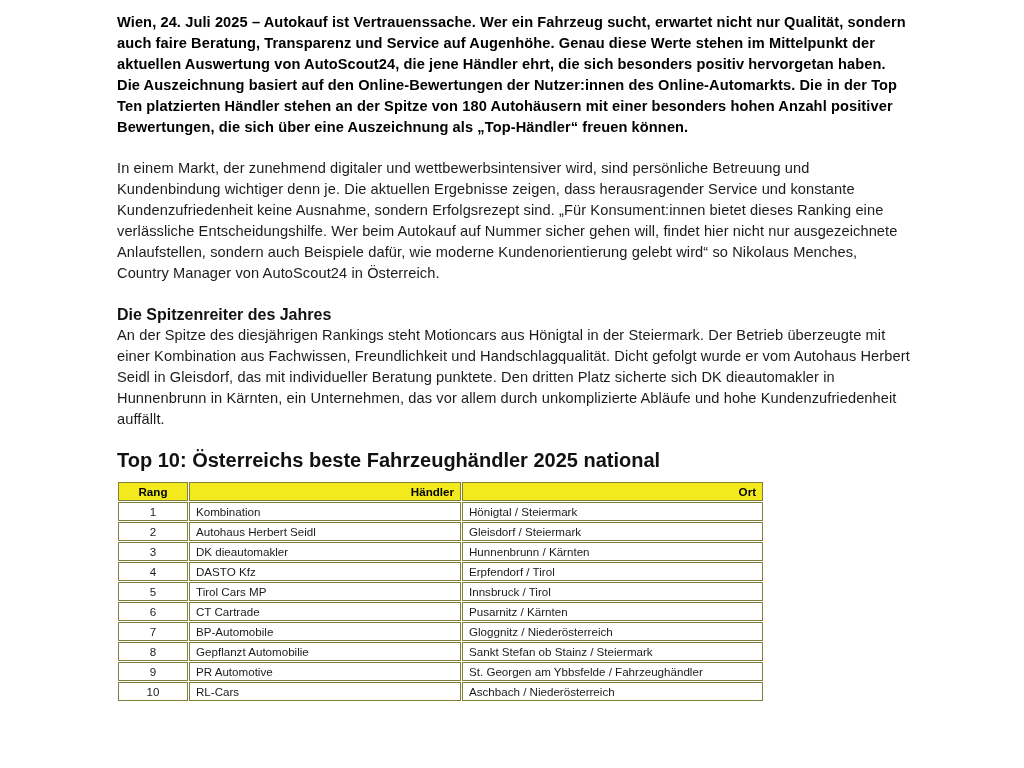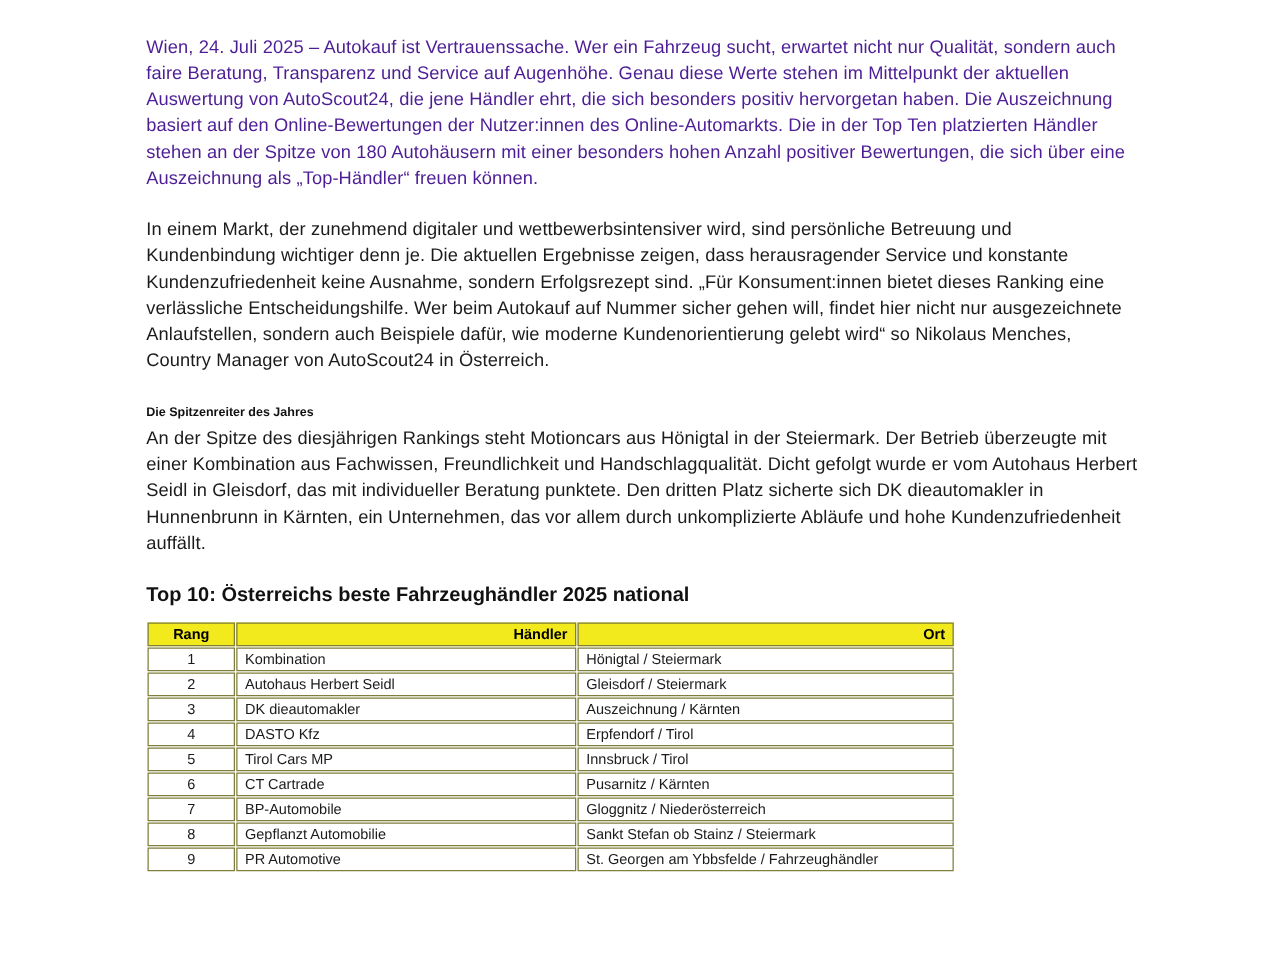--- a/index.html
+++ b/index.html
@@ -22,33 +22,32 @@
     top: 12px;
     width: 795px;
   }
   .para {
     font-size: 14.6px;
     line-height: 21px;
     margin: 0 0 20px 0;
     letter-spacing: 0.1px;
   }
   .para.bold {
-    font-weight: normal;
-    color: #4c1d95;
-    margin-top: 16px;
+    font-weight: bold;
+    color: #000000;
   }
   .section-heading {
-    font-size: 10px;
+    font-size: 16px;
     line-height: 21px;
     font-weight: bold;
     margin: 0;
     color: #111111;
   }
   .table-title {
-    font-size: 16px;
+    font-size: 20px;
     line-height: 21px;
     font-weight: bold;
     margin: 20px 0 10px 0;
     color: #111111;
   }
   table.ranking {
     border-collapse: separate;
     border-spacing: 1px;
     width: 629px;
     table-layout: fixed;
@@ -128,21 +127,21 @@
           <td class="cell-location">Hönigtal / Steiermark</td>
         </tr>
         <tr>
           <td class="cell-rank">2</td>
           <td class="cell-dealer">Autohaus Herbert Seidl</td>
           <td class="cell-location">Gleisdorf / Steiermark</td>
         </tr>
         <tr>
           <td class="cell-rank">3</td>
           <td class="cell-dealer">DK dieautomakler</td>
-          <td class="cell-location">Auszeichnung / Kärnten</td>
+          <td class="cell-location">Hunnenbrunn / Kärnten</td>
         </tr>
         <tr>
           <td class="cell-rank">4</td>
           <td class="cell-dealer">DASTO Kfz</td>
           <td class="cell-location">Erpfendorf / Tirol</td>
         </tr>
         <tr>
           <td class="cell-rank">5</td>
           <td class="cell-dealer">Tirol Cars MP</td>
           <td class="cell-location">Innsbruck / Tirol</td>
@@ -160,19 +159,24 @@
         <tr>
           <td class="cell-rank">8</td>
           <td class="cell-dealer">Gepflanzt Automobilie</td>
           <td class="cell-location">Sankt Stefan ob Stainz / Steiermark</td>
         </tr>
         <tr>
           <td class="cell-rank">9</td>
           <td class="cell-dealer">PR Automotive</td>
           <td class="cell-location">St. Georgen am Ybbsfelde / Fahrzeughändler</td>
         </tr>
+        <tr>
+          <td class="cell-rank">10</td>
+          <td class="cell-dealer">RL-Cars</td>
+          <td class="cell-location">Aschbach / Niederösterreich</td>
+        </tr>
       </tbody>
   </table>
 
 
 </div>
 
 <div class="clipped-red-heading"></div>
 
 </body></html>

